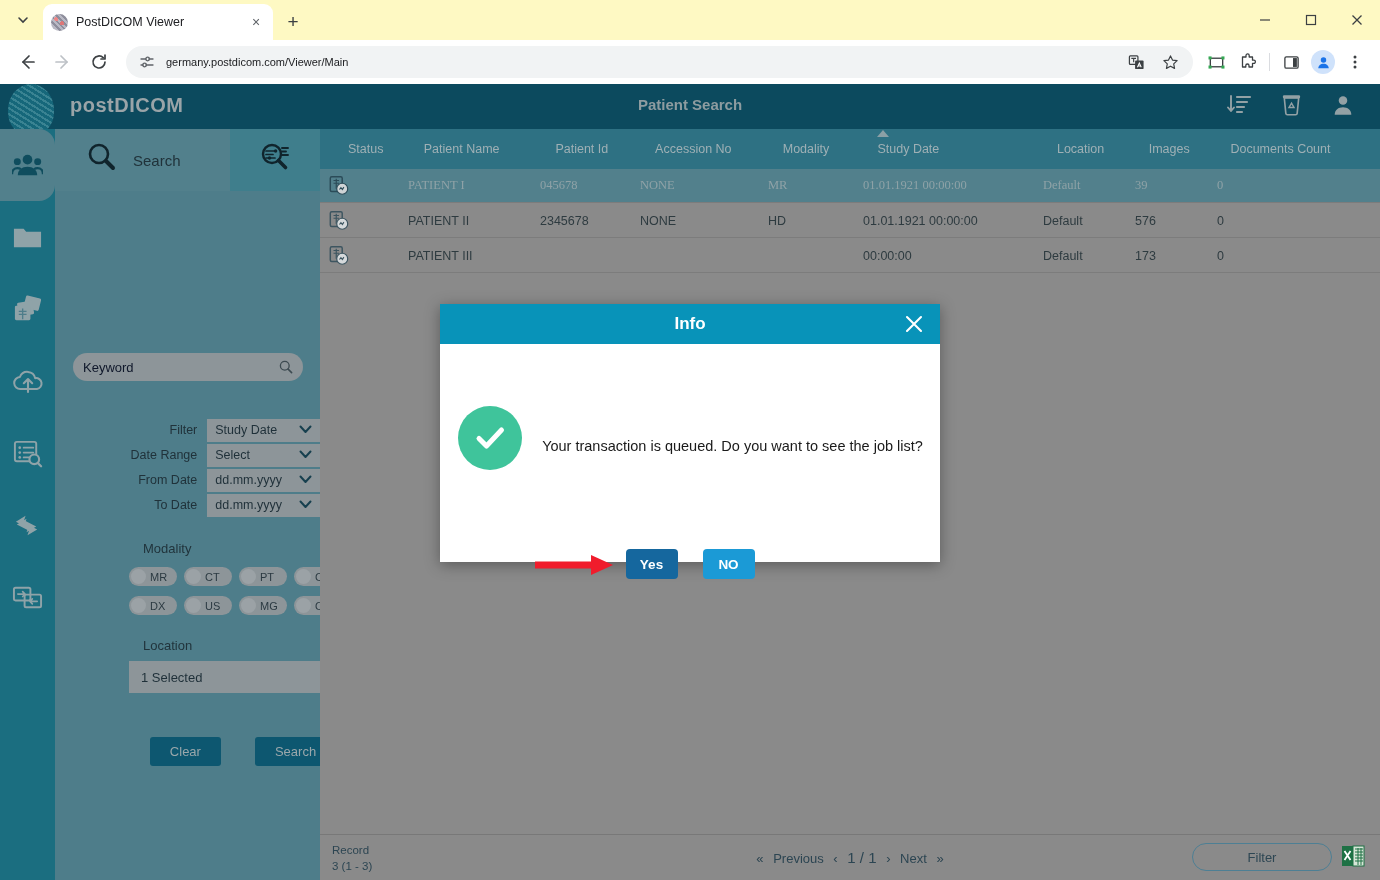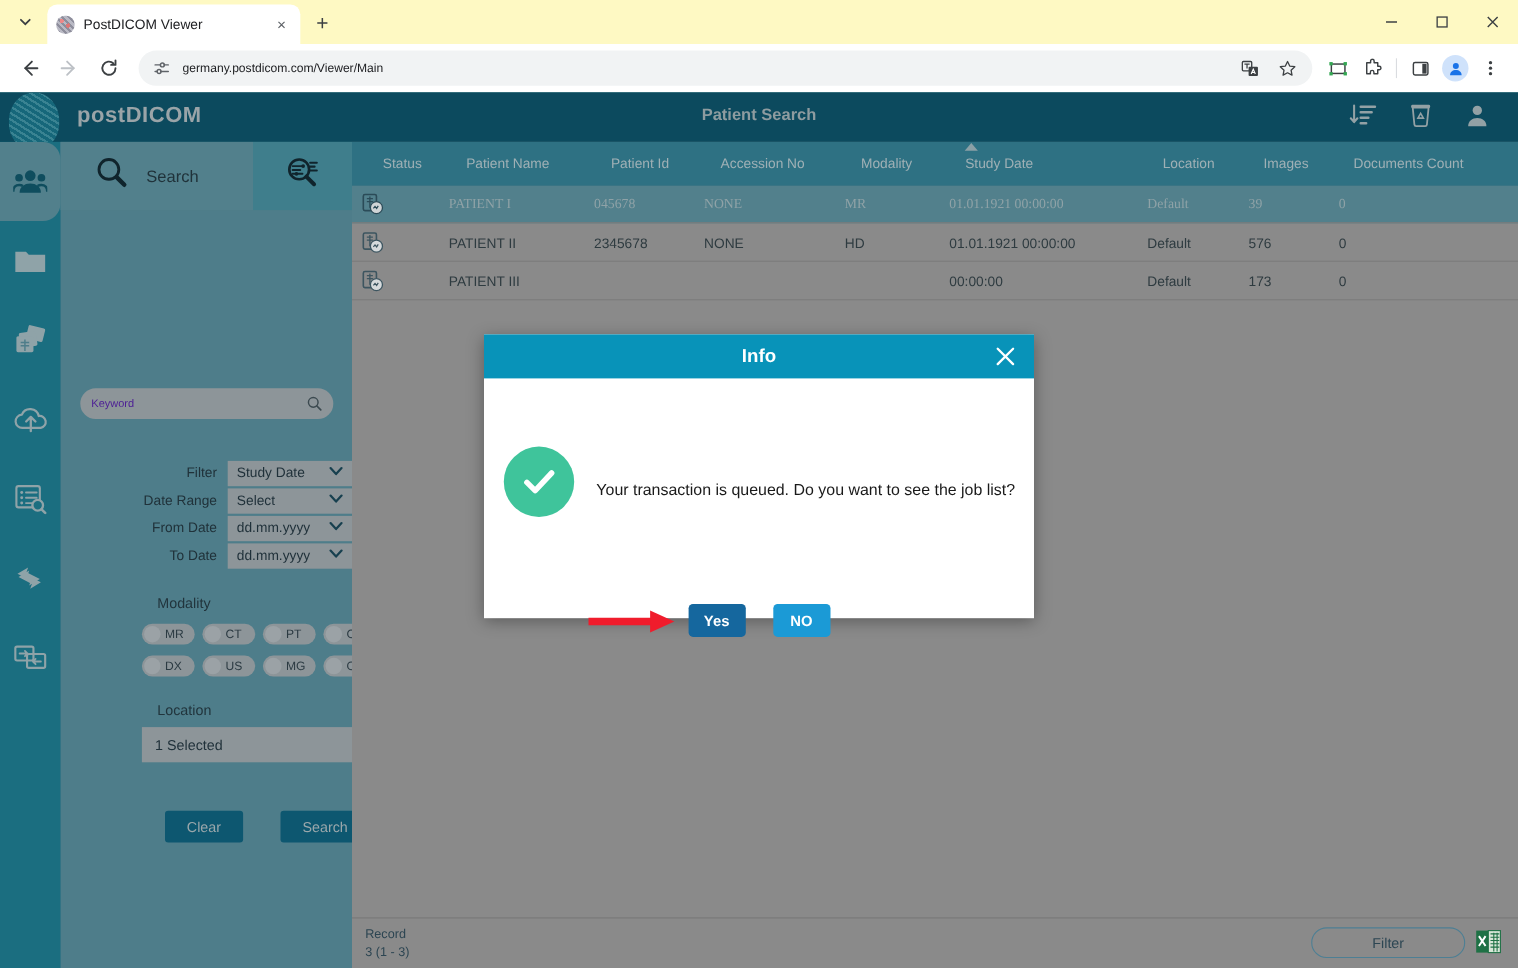--- a/index.html
+++ b/index.html
@@ -138,21 +138,21 @@
     width: 90px; height: 62px; background: #3f7e8c;
     display: flex; align-items: center; justify-content: center;
   }
   .icon-dark { color: #10242c; }
 
   .keyword-box {
     position: absolute; left: 18px; top: 224px; width: 230px; height: 28px;
     background: #8d9599; border-radius: 14px;
     display: flex; align-items: center; padding: 0 10px;
   }
-  .keyword-text { font-size: 10px; color: #4c1d95; flex: 1; }
+  .keyword-text { font-size: 13px; color: #0f172a; flex: 1; }
 
   .form { position: absolute; left: 0; top: 289px; width: 265px; }
   .form-row { display: flex; align-items: center; height: 24px; margin-bottom: 1px; }
   .form-label {
     width: 163px; text-align: right; padding-right: 10px;
     font-size: 12.5px; color: #20323a;
   }
   .form-select {
     width: 120px; height: 23px; background: #8d9599;
     display: flex; align-items: center; padding: 0 8px;
@@ -683,20 +683,29 @@
         <span class="cell" style="width:92px">Default</span>
         <span class="cell" style="width:82px">173</span>
         <span class="cell" style="width:150px">0</span>
       </div>
 
       <div class="grid-footer">
         <div class="record-box">
           <div>Record</div>
           <div>3 (1 - 3)</div>
         </div>
+        <div class="pager">
+          <span>«</span>
+          <span>Previous</span>
+          <span>‹</span>
+          <span class="pg-num">1 / 1</span>
+          <span>›</span>
+          <span>Next</span>
+          <span>»</span>
+        </div>
         <button class="filter-btn">Filter</button>
         <span class="excel-ico">
           <svg width="26" height="26" viewBox="0 0 26 26">
               <rect x="2" y="3" width="11" height="20" fill="#1e7145"></rect>
               <rect x="13" y="3" width="11" height="20" fill="#d8e6d8" stroke="#1e7145" stroke-width="1"></rect>
               <path d="M15 6h8M15 9h8M15 12h8M15 15h8M15 18h8M18 5v17M21 5v17" stroke="#1e7145" stroke-width="1"></path>
               <path d="M4.5 8l6 9M10.5 8l-6 9" stroke="#fff" stroke-width="1.8"></path>
             </svg>
         </span>
       </div>

